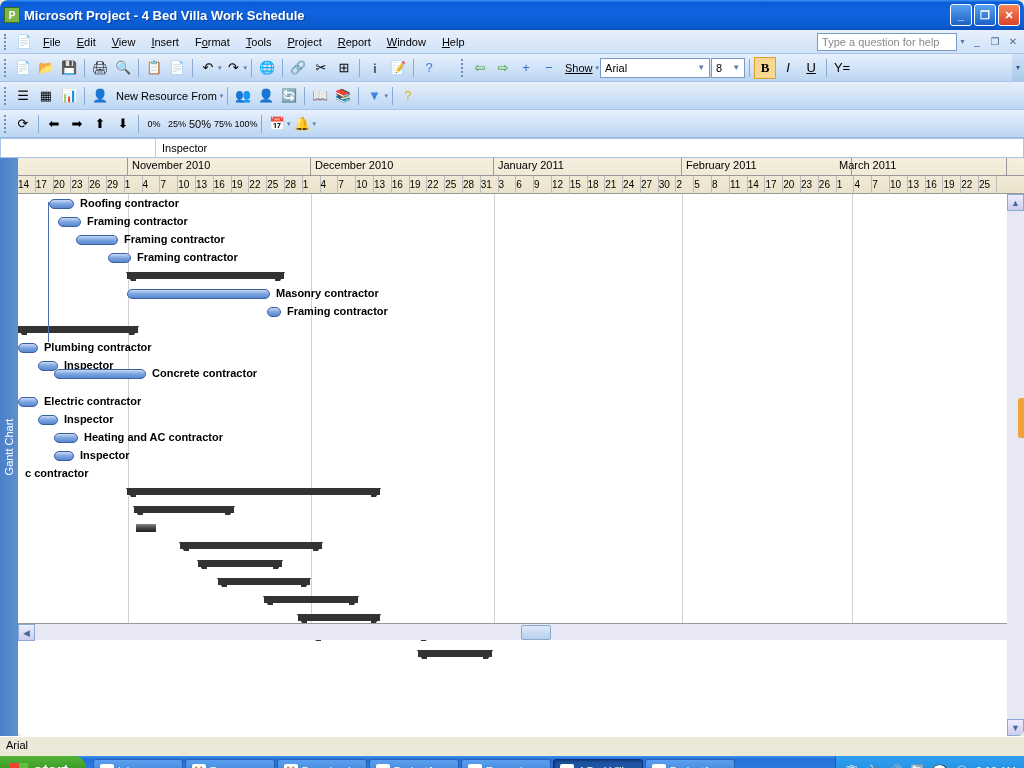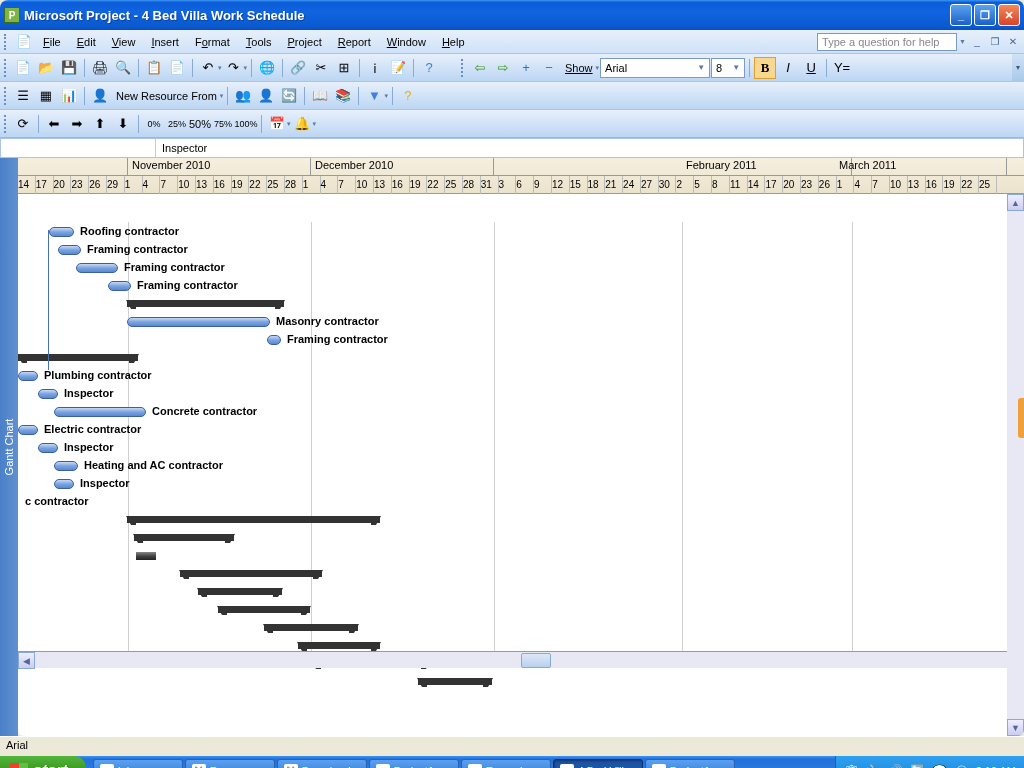--- a/index.html
+++ b/index.html
@@ -50,21 +50,21 @@
 .chart { flex:1; background:#fff; position:relative; overflow:hidden;border-radius:6px; }
 
 
 .tl-header { height:36px; background:linear-gradient(to bottom,#f6efdf,#ebe3cc); border-bottom:1px solid #999; position:relative; }
 .tl-months { height:18px; display:flex; border-bottom:1px solid #999; }
 .tl-month { border-right:1px solid #999; padding:1px 4px; font-size:11px; position:absolute; top:0; height:18px; }
 .tl-days { height:18px; display:flex; position:relative; }
 .tl-day { width:17.8px; border-right:1px solid #bbb; font-size:10px; text-align:left; line-height:18px; }
 
 
-.gantt-body { position:relative; height:429px; background:#fff;margin-top:28px; }
+.gantt-body { position:relative; height:429px; background:#fff; }
 .gridline { position:absolute; top:0; bottom:0; width:1px; background:#d0d0d0; }
 
 .task-row { position:absolute; height:18px; left:0; right:0; }
 .task-bar { position:absolute; height:10px; top:3px; border-radius:5px; background:linear-gradient(to bottom,#c8d8f4,#7aa4e0,#5a88d0); border:1px solid #3a60a0; }
 .task-bar-gray { position:absolute; height:8px; top:4px; background:linear-gradient(to bottom,#888,#444,#222); }
 .summary-bar { position:absolute; height:7px; top:4px; background:#333; }
 .summary-bar::before,.summary-bar::after { content:''; position:absolute; top:0; width:0; height:0; border-top:9px solid #333; }
 .summary-bar::before { left:-1px; border-left:5px solid transparent; border-right:5px solid #333; }
 .summary-bar::after { right:-1px; border-right:5px solid transparent; border-left:5px solid #333; }
 .task-label { position:absolute; font-size:11px; font-weight:bold; top:1px; white-space:nowrap; }
@@ -239,20 +239,21 @@
 <div class="main">
   <div class="sidebar">
     <div class="label">Gantt Chart</div>
   </div>
   <div class="chart">
     <div class="tl-header">
       <div class="tl-months" id="tl-months">
           <div class="tl-month" style="left: 0px; width: 110px;"></div>
           <div class="tl-month" style="left: 110px; width: 183px;">November 2010</div>
           <div class="tl-month" style="left: 293px; width: 183px;">December 2010</div>
+          <div class="tl-month" style="left: 476px; width: 188px;">January 2011</div>
           <div class="tl-month" style="left: 664px; width: 170px;">February 2011</div>
           <div class="tl-month" style="left: 817px; width: 172px;">March 2011</div>
         </div>
       <div class="tl-days" id="tl-days">
           <div class="tl-day">14</div>
           <div class="tl-day">17</div>
           <div class="tl-day">20</div>
           <div class="tl-day">23</div>
           <div class="tl-day">26</div>
           <div class="tl-day">29</div>
@@ -345,21 +346,21 @@
           <div class="summary-bar" style="left: 0px; width: 120px;"></div>
         </div>
         <div class="task-row" style="top: 146px;">
           <div class="task-bar" style="left: 0px; width: 20px;"></div>
           <div class="task-label" style="left: 26px;">Plumbing contractor</div>
         </div>
         <div class="task-row" style="top: 164px;">
           <div class="task-bar" style="left: 20px; width: 20px;"></div>
           <div class="task-label" style="left: 46px;">Inspector</div>
         </div>
-        <div class="task-row" style="top: 182px;">
+        <div class="task-row" style="top: 172px;">
           <div class="task-bar" style="left: 36px; width: 92px;"></div>
           <div class="task-label" style="left: 134px;">Concrete contractor</div>
         </div>
         <div class="task-row" style="top: 200px;">
           <div class="task-bar" style="left: 0px; width: 20px;"></div>
           <div class="task-label" style="left: 26px;">Electric contractor</div>
         </div>
         <div class="task-row" style="top: 218px;">
           <div class="task-bar" style="left: 20px; width: 20px;"></div>
           <div class="task-label" style="left: 46px;">Inspector</div>

